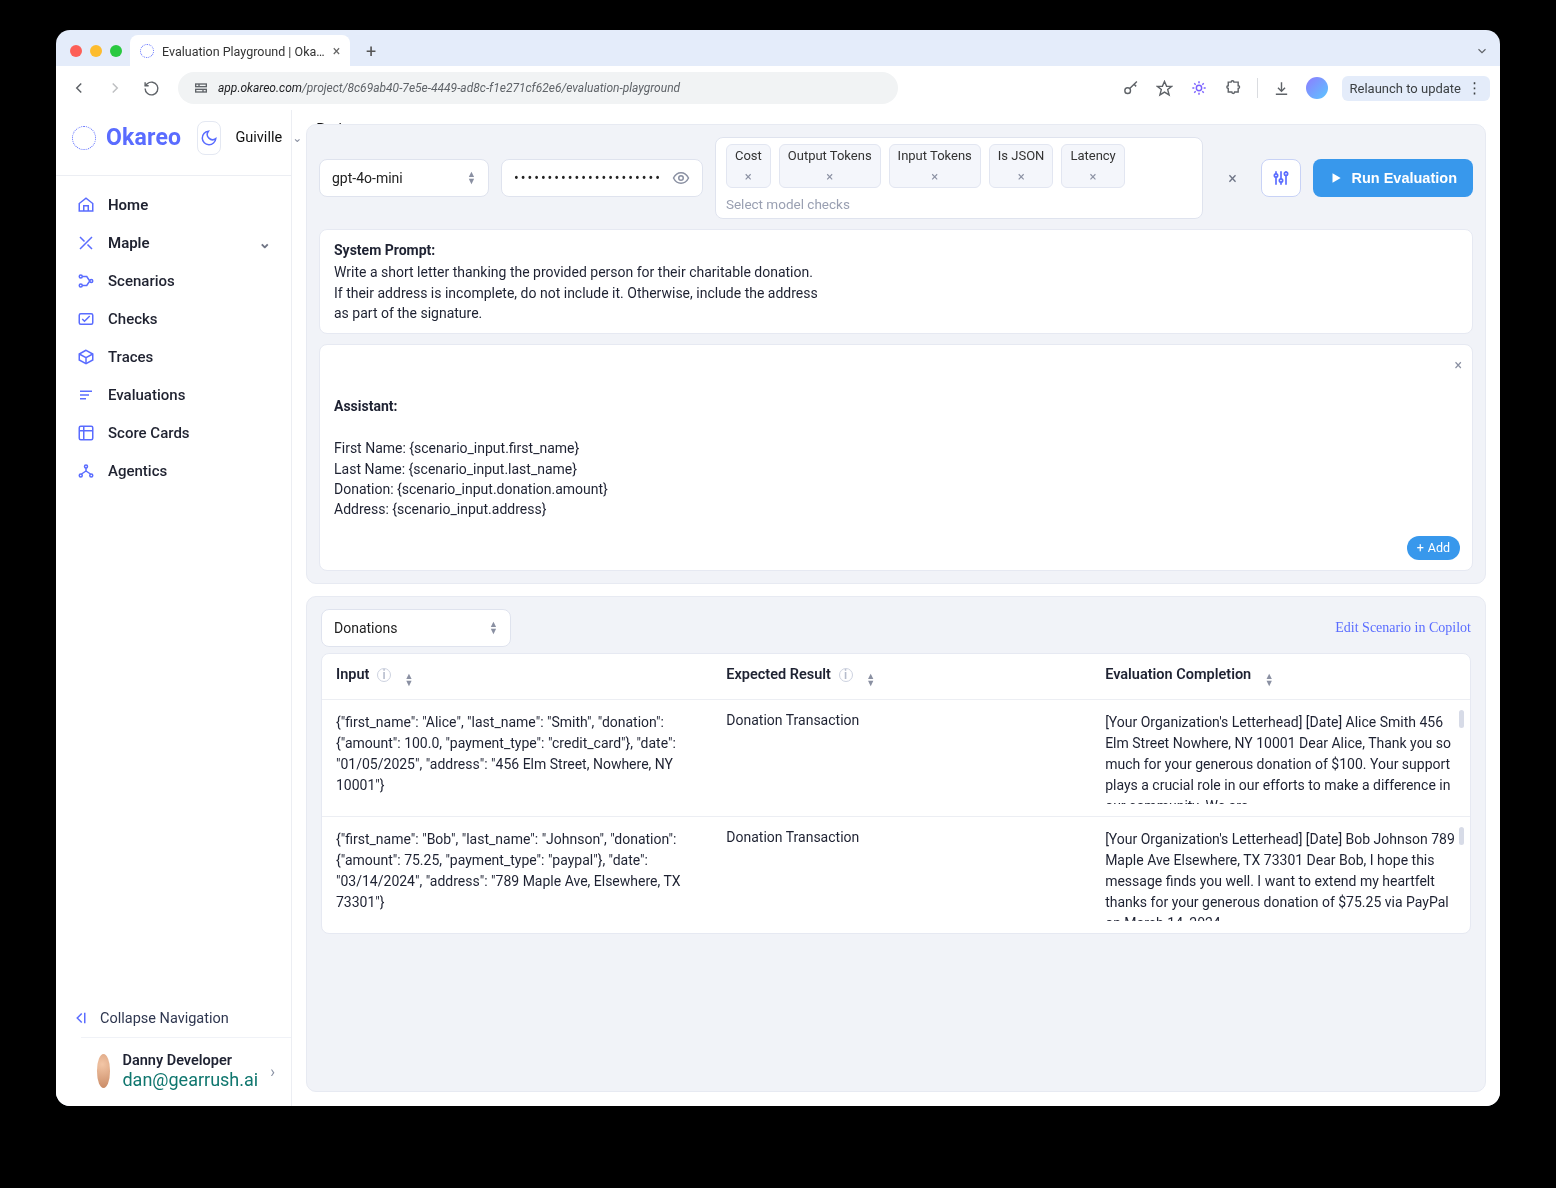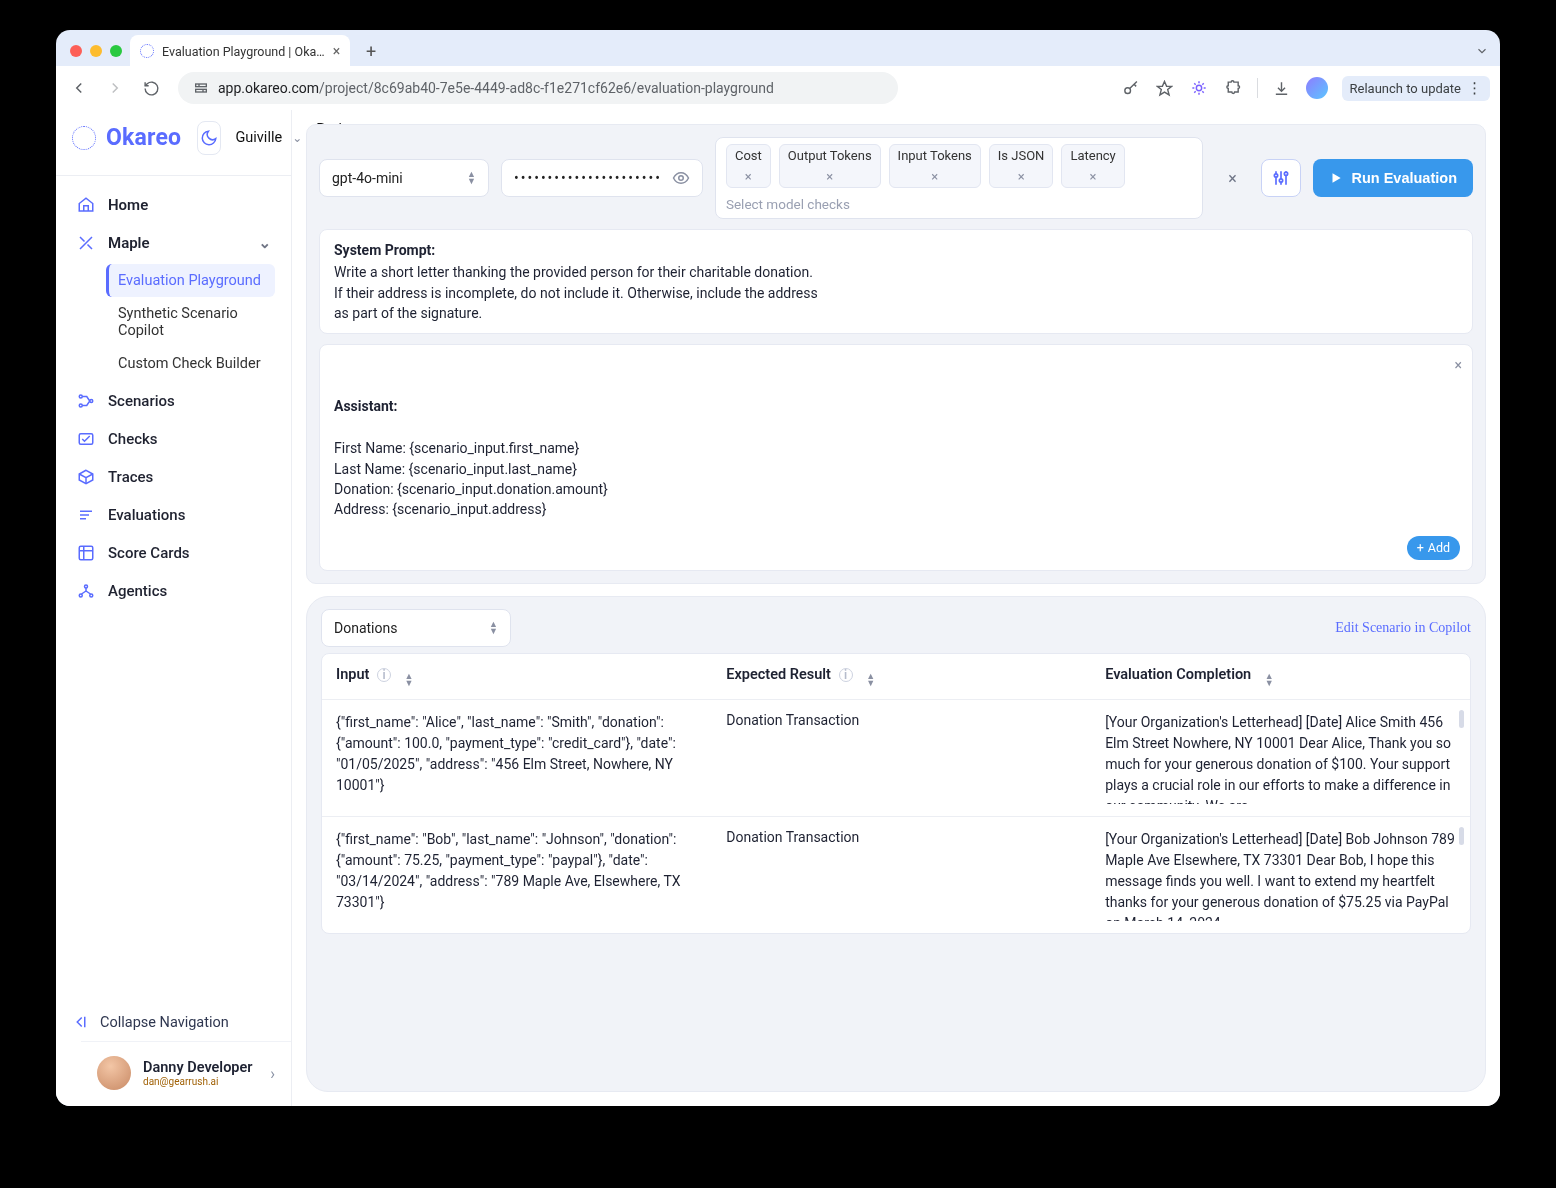--- a/index.html
+++ b/index.html
@@ -13,21 +13,21 @@
   .tab { display: flex; align-items: center; gap: 8px; background: #fff; border-radius: 8px 8px 0 0; height: 32px; padding: 0 10px; min-width: 200px; font-size: 12.5px; color: #333; position: relative; }
   .tab .favicon { width: 14px; height: 14px; border: 1.5px dotted #5b6cff; border-radius: 50%; }
   .tab .close { margin-left: auto; color: #666; font-size: 14px; line-height: 1; cursor: pointer; }
   .newtab { width: 26px; height: 26px; display: flex; align-items:center; justify-content:center; color:#555; font-size:18px; cursor:pointer; }
   .spacer { flex: 1; }
   .minimize-tabs { width: 20px; height:20px; display:flex; align-items:center; justify-content:center; color:#555; }
   .addrbar { background: #fff; height: 44px; display: flex; align-items: center; padding: 0 10px; gap: 10px; border-top-left-radius: 0; }
   .nav-icn { width: 26px; height: 26px; display:flex; align-items:center; justify-content:center; color:#5f6368; cursor:pointer; }
   .url-pill { flex: 0 0 auto; margin-left: 4px; display:flex; align-items:center; gap:8px; background:#f1f3f4; border-radius: 22px; height: 32px; padding: 0 14px; min-width: 720px; }
   .url-pill .site-icn { width:18px; height:18px; display:flex; align-items:center; justify-content:center; color:#5f6368;}
-  .url-text { font-size: 14px; color:#5f6368; white-space:nowrap; }
+  .url-text { font-size: 12px; color:#5f6368; white-space:nowrap;font-style:italic; }
   .url-text .domain { color:#202124; }
   .right-icons { margin-left:auto; display:flex; align-items:center; gap:14px; }
   .ext-icn { width:20px; height:20px; display:flex; align-items:center; justify-content:center; color:#5f6368; }
   .divider { width:1px; height:20px; background:#dadce0; }
   .avatar-sm { width:22px; height:22px; border-radius:50%; background: linear-gradient(135deg,#8e7cff,#5bc6ff); }
   .relaunch { background:#e4ecfa; border-radius:6px; padding:5px 8px; font-size:13px; display:flex; align-items:center; gap:6px; color:#3c4043; }
   .relaunch .menu-dots { font-size:15px; line-height:1; }
   
   .app { flex:1; display:flex; background:#fff; overflow:hidden; }
   .sidebar { width:236px; border-right:1px solid #eceef3; display:flex; flex-direction:column; }
@@ -46,21 +46,21 @@
   .nav-item .chev-right { margin-left:auto; color:#707585; }
   .sub { padding-left:34px; margin:2px 10px; }
   .sub .sub-item { padding:8px 12px; border-radius:6px; font-size:14.5px; color:#333; cursor:pointer; }
   .sub .sub-item.active { background:#eef2ff; color:#5a6cff; border-left:3px solid #5a6cff; padding-left:9px; }
   .sidebar-spacer { flex:1; }
   .collapse { display:flex; align-items:center; gap:10px; padding:10px 16px; color:#2f3750; font-size:14.5px; cursor:pointer; }
   .collapse .icn { color:#5a6cff; }
   .user-row { display:flex; align-items:center; gap:12px; padding:14px 16px 16px; border-top:1px solid #f0f2f7;margin-left:25px; }
   .avatar { width:34px; height:34px; border-radius:50%; background: radial-gradient(circle at 40% 30%, #f3c6a6, #c88964); }
   .user-meta .name { font-size:14.5px; font-weight:600; color:#1e2232; }
-  .user-meta .email { font-size:10px; color:#a16207; }
+  .user-meta .email { font-size:18px; color:#0f766e; }
   .user-row .chev { margin-left:auto; color:#8890a3; }
   
   .main { flex:1; display:flex; flex-direction:column; overflow:hidden; }
   .main-top { background:#f1f3f8; border:1px solid #e7eaf2; border-radius:10px; margin:14px 14px 6px; padding:12px; display:flex; flex-direction:column; gap:10px; }
   .toolbar { display:flex; align-items:center; gap:12px; }
   .combo, .keybox { height:38px; background:#fff; border:1px solid #dfe3ee; border-radius:8px; padding:0 12px; display:flex; align-items:center; gap:10px; font-size:14px; color:#222; }
   .combo { min-width:170px; }
   .combo .updown { margin-left:auto; color:#8a90a2; display:flex; flex-direction:column; line-height:7px; font-size:9px; }
   .keybox { min-width:175px; letter-spacing:2px; }
   .keybox .eye { color:#8a90a2; margin-left:auto; letter-spacing:0; }
@@ -222,25 +222,20 @@
         </div>
         <div class="nav-item">
           <span class="icn">
               <svg width="18" height="18" viewBox="0 0 24 24" fill="none" stroke="currentColor" stroke-width="2">
                 <path d="M4 20 20 4M4 4l6 6M14 14l6 6"></path>
               </svg>
             </span>
           <span>Maple</span>
           <span class="chev-right">⌄</span>
         </div>
-        <div class="sub">
-          <div class="sub-item active">Evaluation Playground</div>
-          <div class="sub-item">Synthetic Scenario Copilot</div>
-          <div class="sub-item">Custom Check Builder</div>
-        </div>
         <div class="nav-item muted">
           <span class="icn">
               <svg width="18" height="18" viewBox="0 0 24 24" fill="none" stroke="currentColor" stroke-width="2">
                 <circle cx="5" cy="6" r="2"></circle>
                 <circle cx="5" cy="18" r="2"></circle>
                 <circle cx="19" cy="12" r="2"></circle>
                 <path d="M7 6h6l4 6-4 6H7"></path>
               </svg>
             </span>
           <span>Scenarios</span>
@@ -391,21 +386,21 @@
 Last Name: {scenario_input.last_name}
 Donation: {scenario_input.donation.amount}
 Address: {scenario_input.address}</div>
           <div class="add-pill">
             <span>+</span>
             <span>Add</span>
           </div>
         </div>
       </div>
 
-      <div style="background:#f1f3f8; border:1px solid #e7eaf2; border-radius:22px; margin:6px 14px 14px; padding-bottom:16px; flex:1; overflow:hidden; display:flex; flex-direction:column;">
+      <div style="background:#f1f3f8; border:1px solid #e7eaf2; border-radius:10px; margin:6px 14px 14px; padding-bottom:16px; flex:1; overflow:hidden; display:flex; flex-direction:column;">
         <div class="scenario-bar">
           <div class="combo">
             <span>Donations</span>
             <span class="updown">
                 <span>▲</span>
                 <span>▼</span>
               </span>
           </div>
           <span class="edit-link">Edit Scenario in Copilot</span>
         </div>

